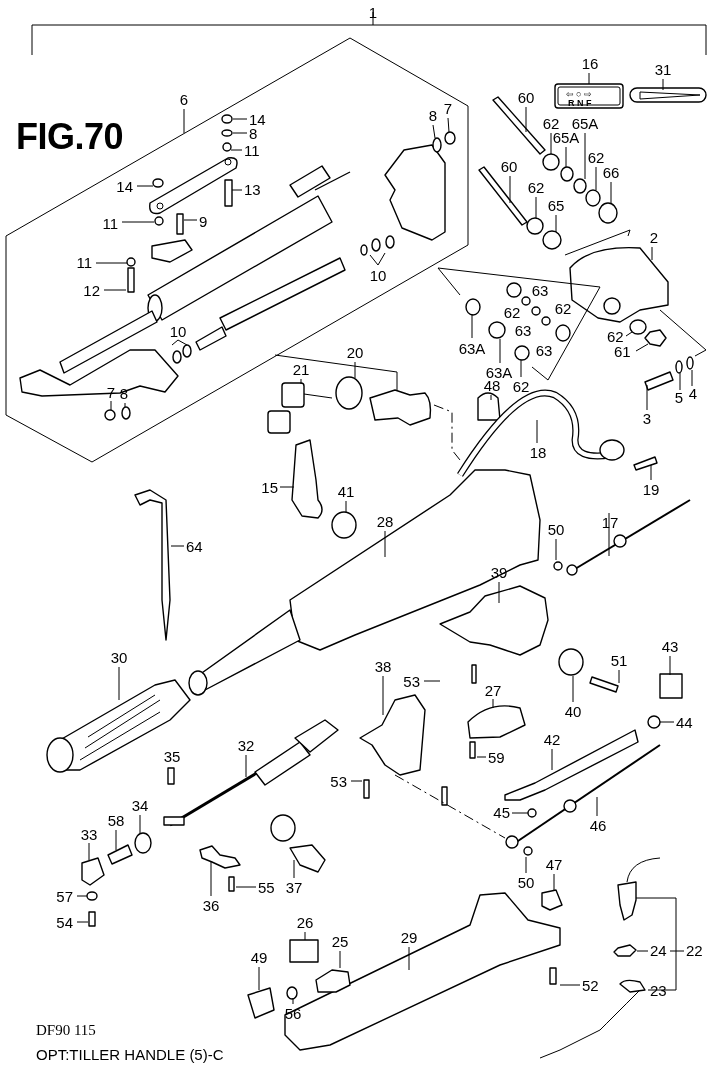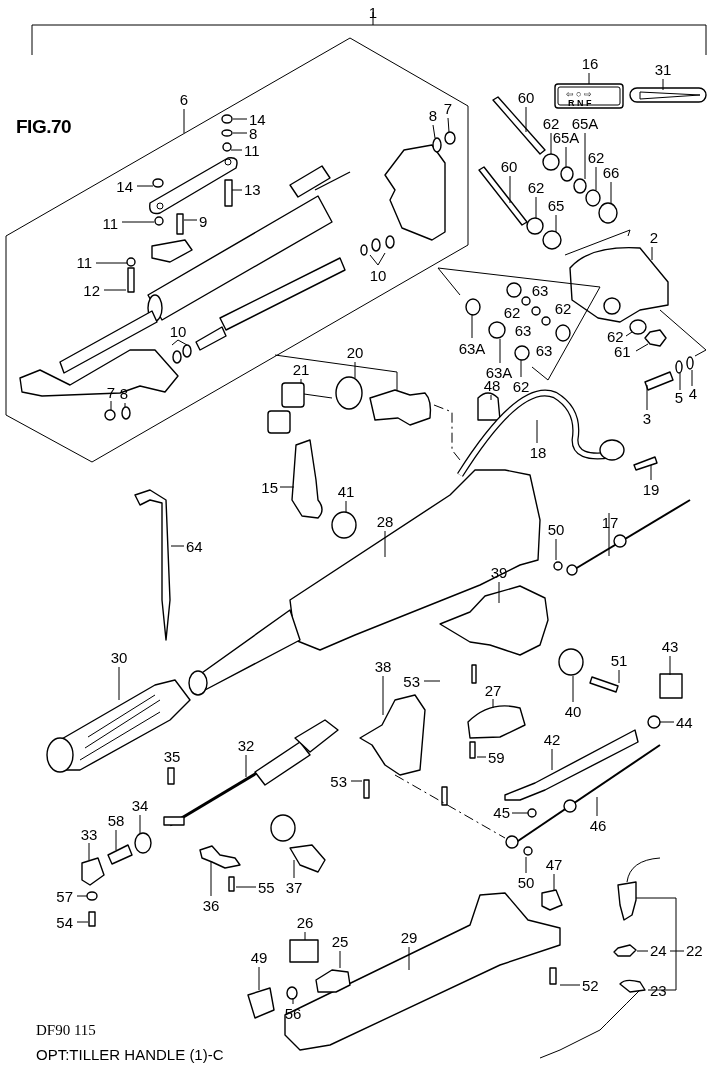--- a/index.html
+++ b/index.html
@@ -1,34 +1,34 @@
 <!DOCTYPE html>
 <html><head>
 <meta charset="utf-8">
 <style>
   html, body { margin: 0; padding: 0; background: #ffffff; }
   body { width: 721px; height: 1083px; position: relative; overflow: hidden;
          font-family: "Liberation Sans", sans-serif; color: #000; }
   #diagram { position: absolute; left: 0; top: 0; width: 721px; height: 1083px; }
-  .fig-title { position: absolute; left: 16px; top: 116px; font-size: 19px; font-weight: bold;
+  .fig-title { position: absolute; left: 16px; top: 116px; font-size: 36px; font-weight: bold;
                font-family: "Liberation Sans", sans-serif; letter-spacing: -0.5px; }
   .footer-model { position: absolute; left: 36px; top: 1022px; font-size: 15px; font-family: Liberation Serif, serif; }
   .footer-caption { position: absolute; left: 36px; top: 1046px; font-size: 15px; }
   svg text { font-family: "Liberation Sans", sans-serif; font-size: 15px; fill: #000; }
   .part { fill: #fff; stroke: #000; stroke-width: 1.4; stroke-linejoin: round; }
   .thin { fill: none; stroke: #000; stroke-width: 1; }
   .lead { fill: none; stroke: #000; stroke-width: 1; }
   .dash { fill: none; stroke: #000; stroke-width: 1; stroke-dasharray: 10 4 2 4; }
 </style>
 </head>
 <body>
 
 <div class="fig-title">FIG.70</div>
 <div class="footer-model">DF90 115</div>
-<div class="footer-caption">OPT:TILLER HANDLE (1)-C</div>
+<div class="footer-caption">OPT:TILLER HANDLE (5)-C</div>
 
 <svg id="diagram" viewBox="0 0 721 1083" xmlns="http://www.w3.org/2000/svg">
 
   <g>
     <polyline class="lead" points="32,55 32,25 706,25 706,55"></polyline>
     <line class="lead" x1="373" y1="12" x2="373" y2="25"></line>
   </g>
 
   <polygon class="thin" points="6,236 350,38 468,106 468,245 92,462 6,415"></polygon>
 

